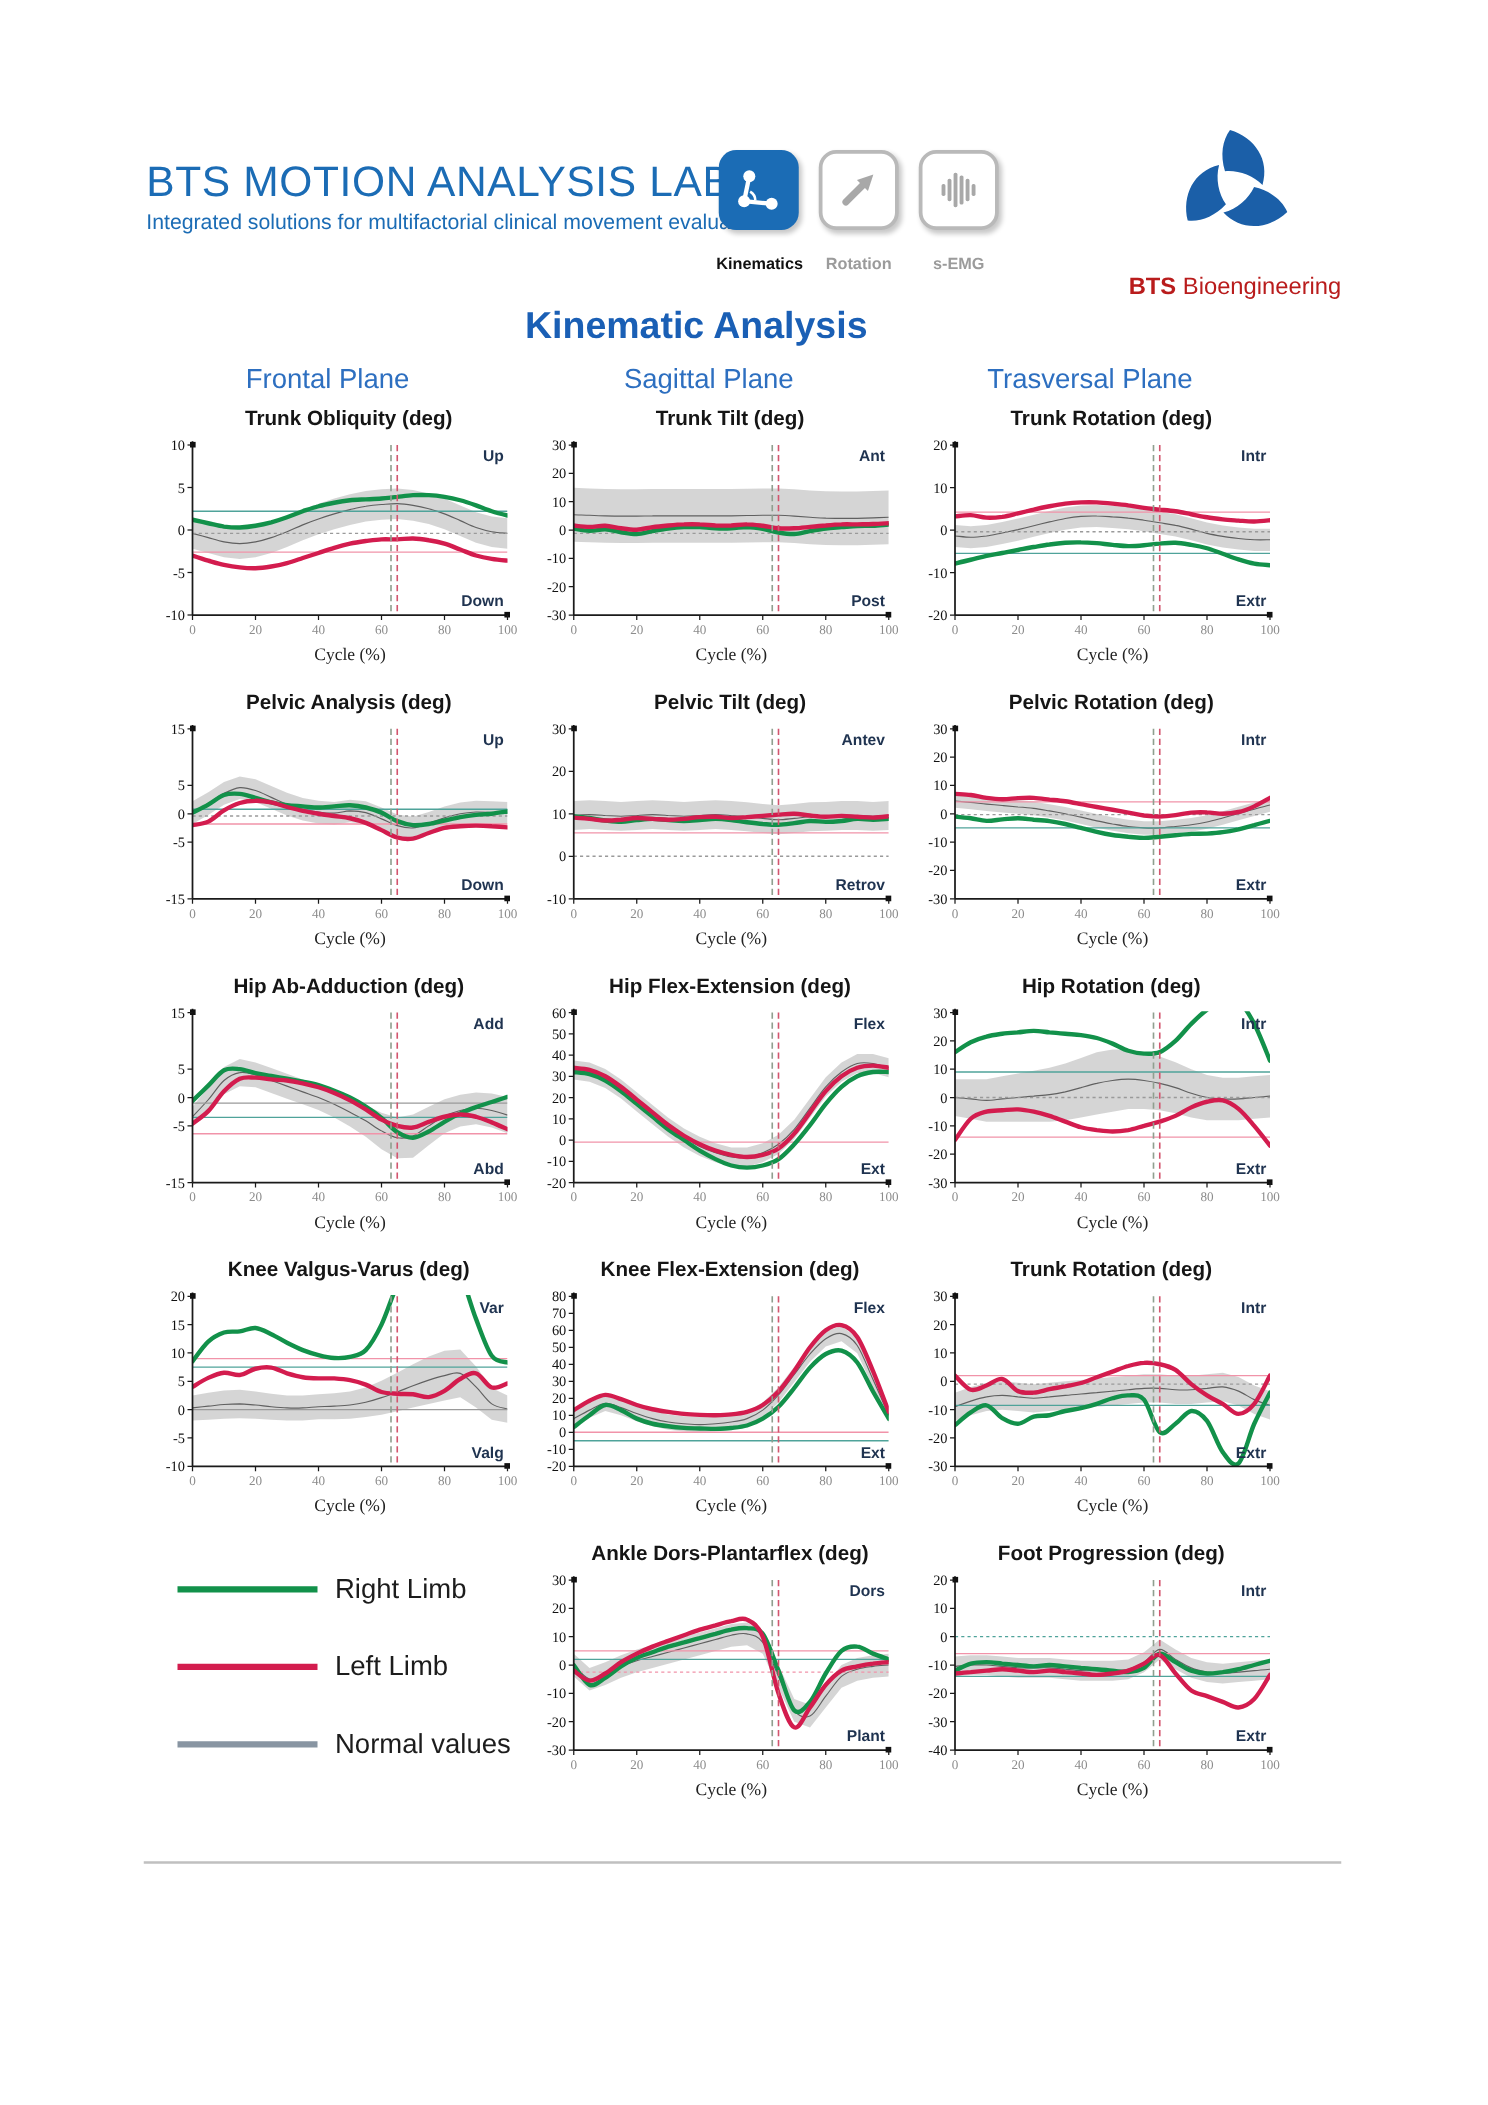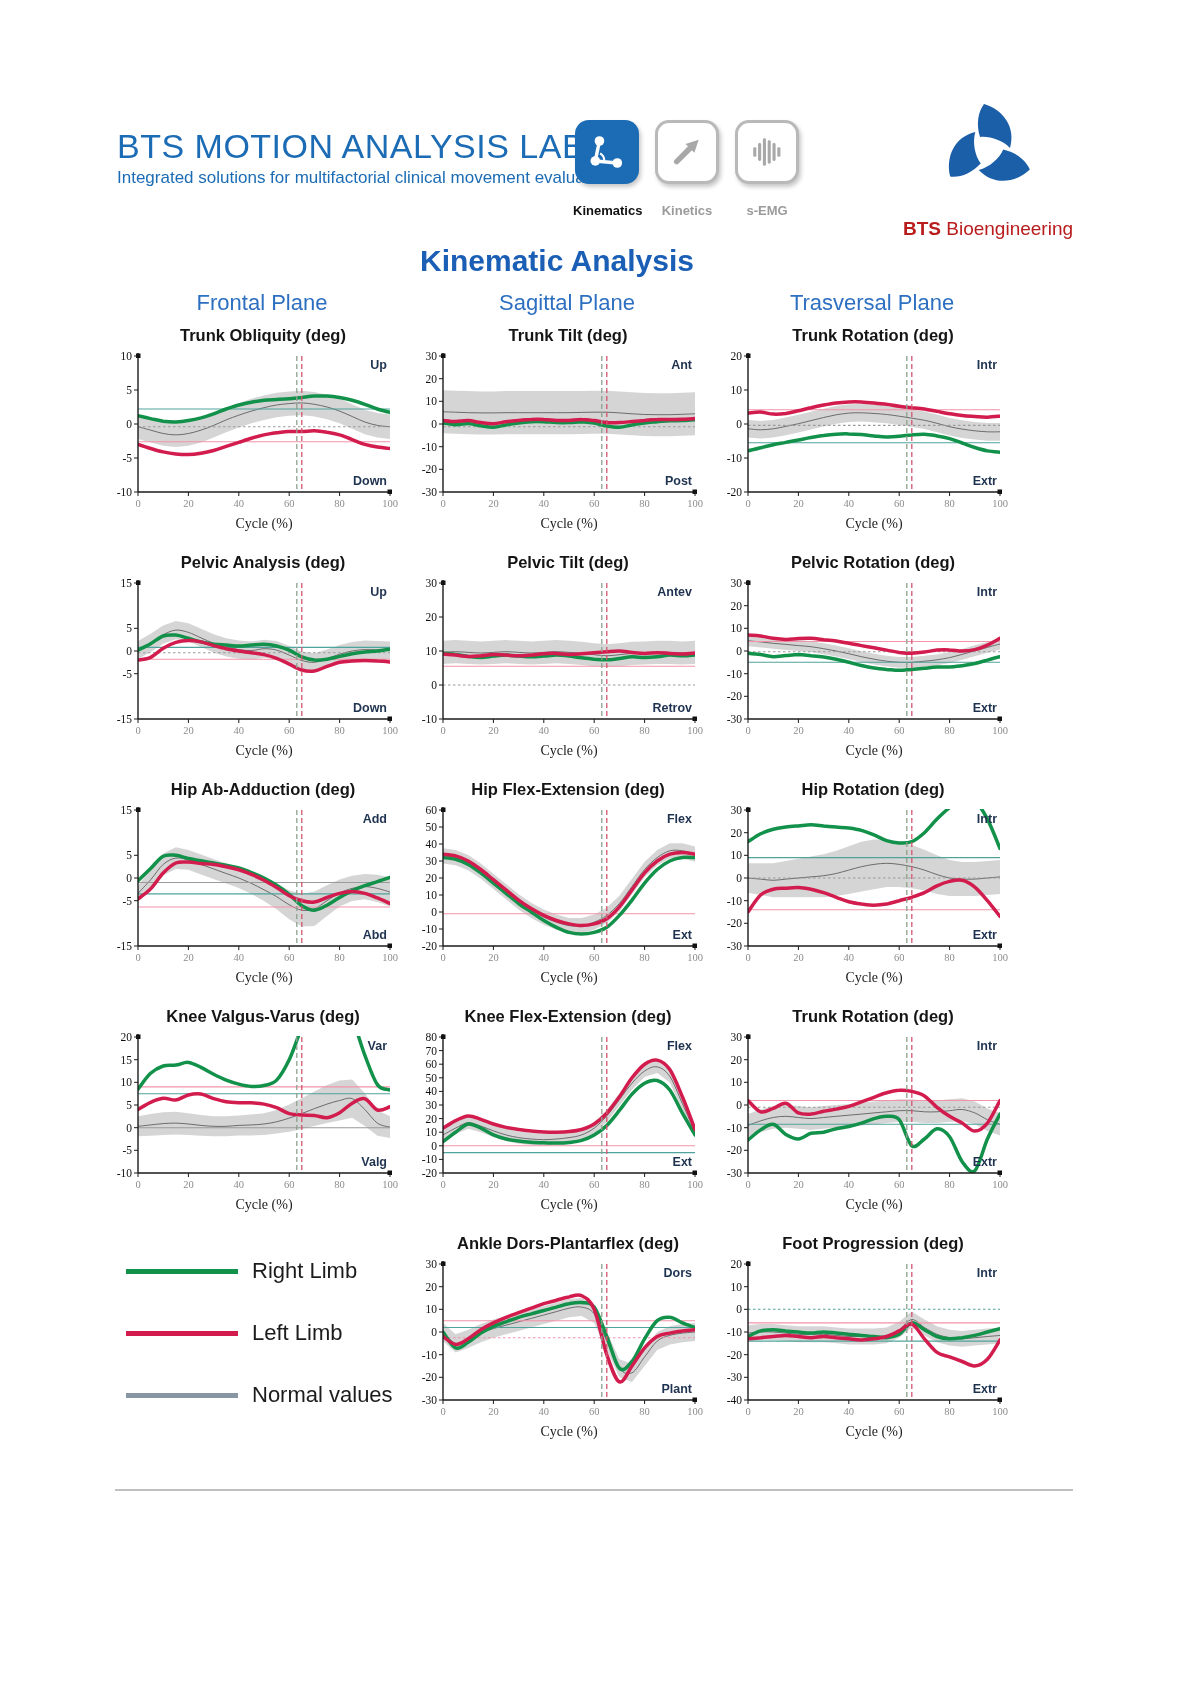--- a/index.html
+++ b/index.html
@@ -18,21 +18,21 @@
   .mod-label{font-size:13px;font-weight:700;margin-top:19px;color:#111;}
   .module.inactive .mod-label{color:#9b9b9b;}
   .brand{position:absolute;left:858px;top:100px;width:260px;text-align:center;}
   .brand-text{font-size:19px;color:#b91c1c;margin-top:14px;}
   .brand-text b{font-weight:800;}
   
   .main-title{position:absolute;left:0;top:244px;width:1114px;text-align:center;
               font-size:30px;font-weight:800;color:#1a5fb5;}
   .col-head{position:absolute;top:290px;width:300px;text-align:center;font-size:22px;color:#2d6fc0;}
   
-  .grid{position:absolute;left:104px;top:326px;width:915px;display:grid;
+  .grid{position:absolute;left:120px;top:326px;width:915px;display:grid;
         grid-template-columns:repeat(3,305px);grid-auto-rows:227px;}
   .cell{width:300px;}
   .ctitle{height:22px;text-align:center;padding-left:18px;font-size:16.5px;font-weight:800;color:#151515;white-space:nowrap;}
   .cxlabel{height:18px;text-align:center;padding-left:20px;font-size:14px;color:#222;
            font-family:"Liberation Serif",serif;}
   .yt{font-family:"Liberation Serif",serif;font-size:11.5px;fill:#111;}
   .xt{font-family:"Liberation Serif",serif;font-size:10.5px;fill:#8c8c8c;}
   .cl{font-family:"Liberation Sans",sans-serif;font-size:12.5px;font-weight:600;fill:#1f3350;}
   
   .legend{padding-top:24px;}
@@ -66,21 +66,21 @@
       </div>
       <div class="mod-label">Kinematics</div>
     </div>
     <div class="module inactive">
       <div class="mod-icon inact">
         <svg width="44" height="44" viewBox="0 0 64 64">
           <line x1="17" y1="46" x2="36" y2="27" stroke="#a8a8a8" stroke-width="8" stroke-linecap="round"></line>
           <polygon points="49,14 42.7,33.1 29.9,20.3" fill="#a8a8a8"></polygon>
         </svg>
       </div>
-      <div class="mod-label">Kinetics</div>
+      <div class="mod-label">Rotation</div>
     </div>
     <div class="module inactive">
       <div class="mod-icon inact">
         <svg width="44" height="44" viewBox="0 0 64 64">
           <rect x="12" y="25" width="4.5" height="14" rx="2" fill="#a8a8a8"></rect>
           <rect x="19" y="19" width="4.5" height="26" rx="2" fill="#a8a8a8"></rect>
           <rect x="26" y="12" width="4.5" height="40" rx="2" fill="#a8a8a8"></rect>
           <rect x="33" y="15" width="4.5" height="34" rx="2" fill="#a8a8a8"></rect>
           <rect x="40" y="19" width="4.5" height="26" rx="2" fill="#a8a8a8"></rect>
           <rect x="47" y="25" width="4.5" height="14" rx="2" fill="#a8a8a8"></rect>

